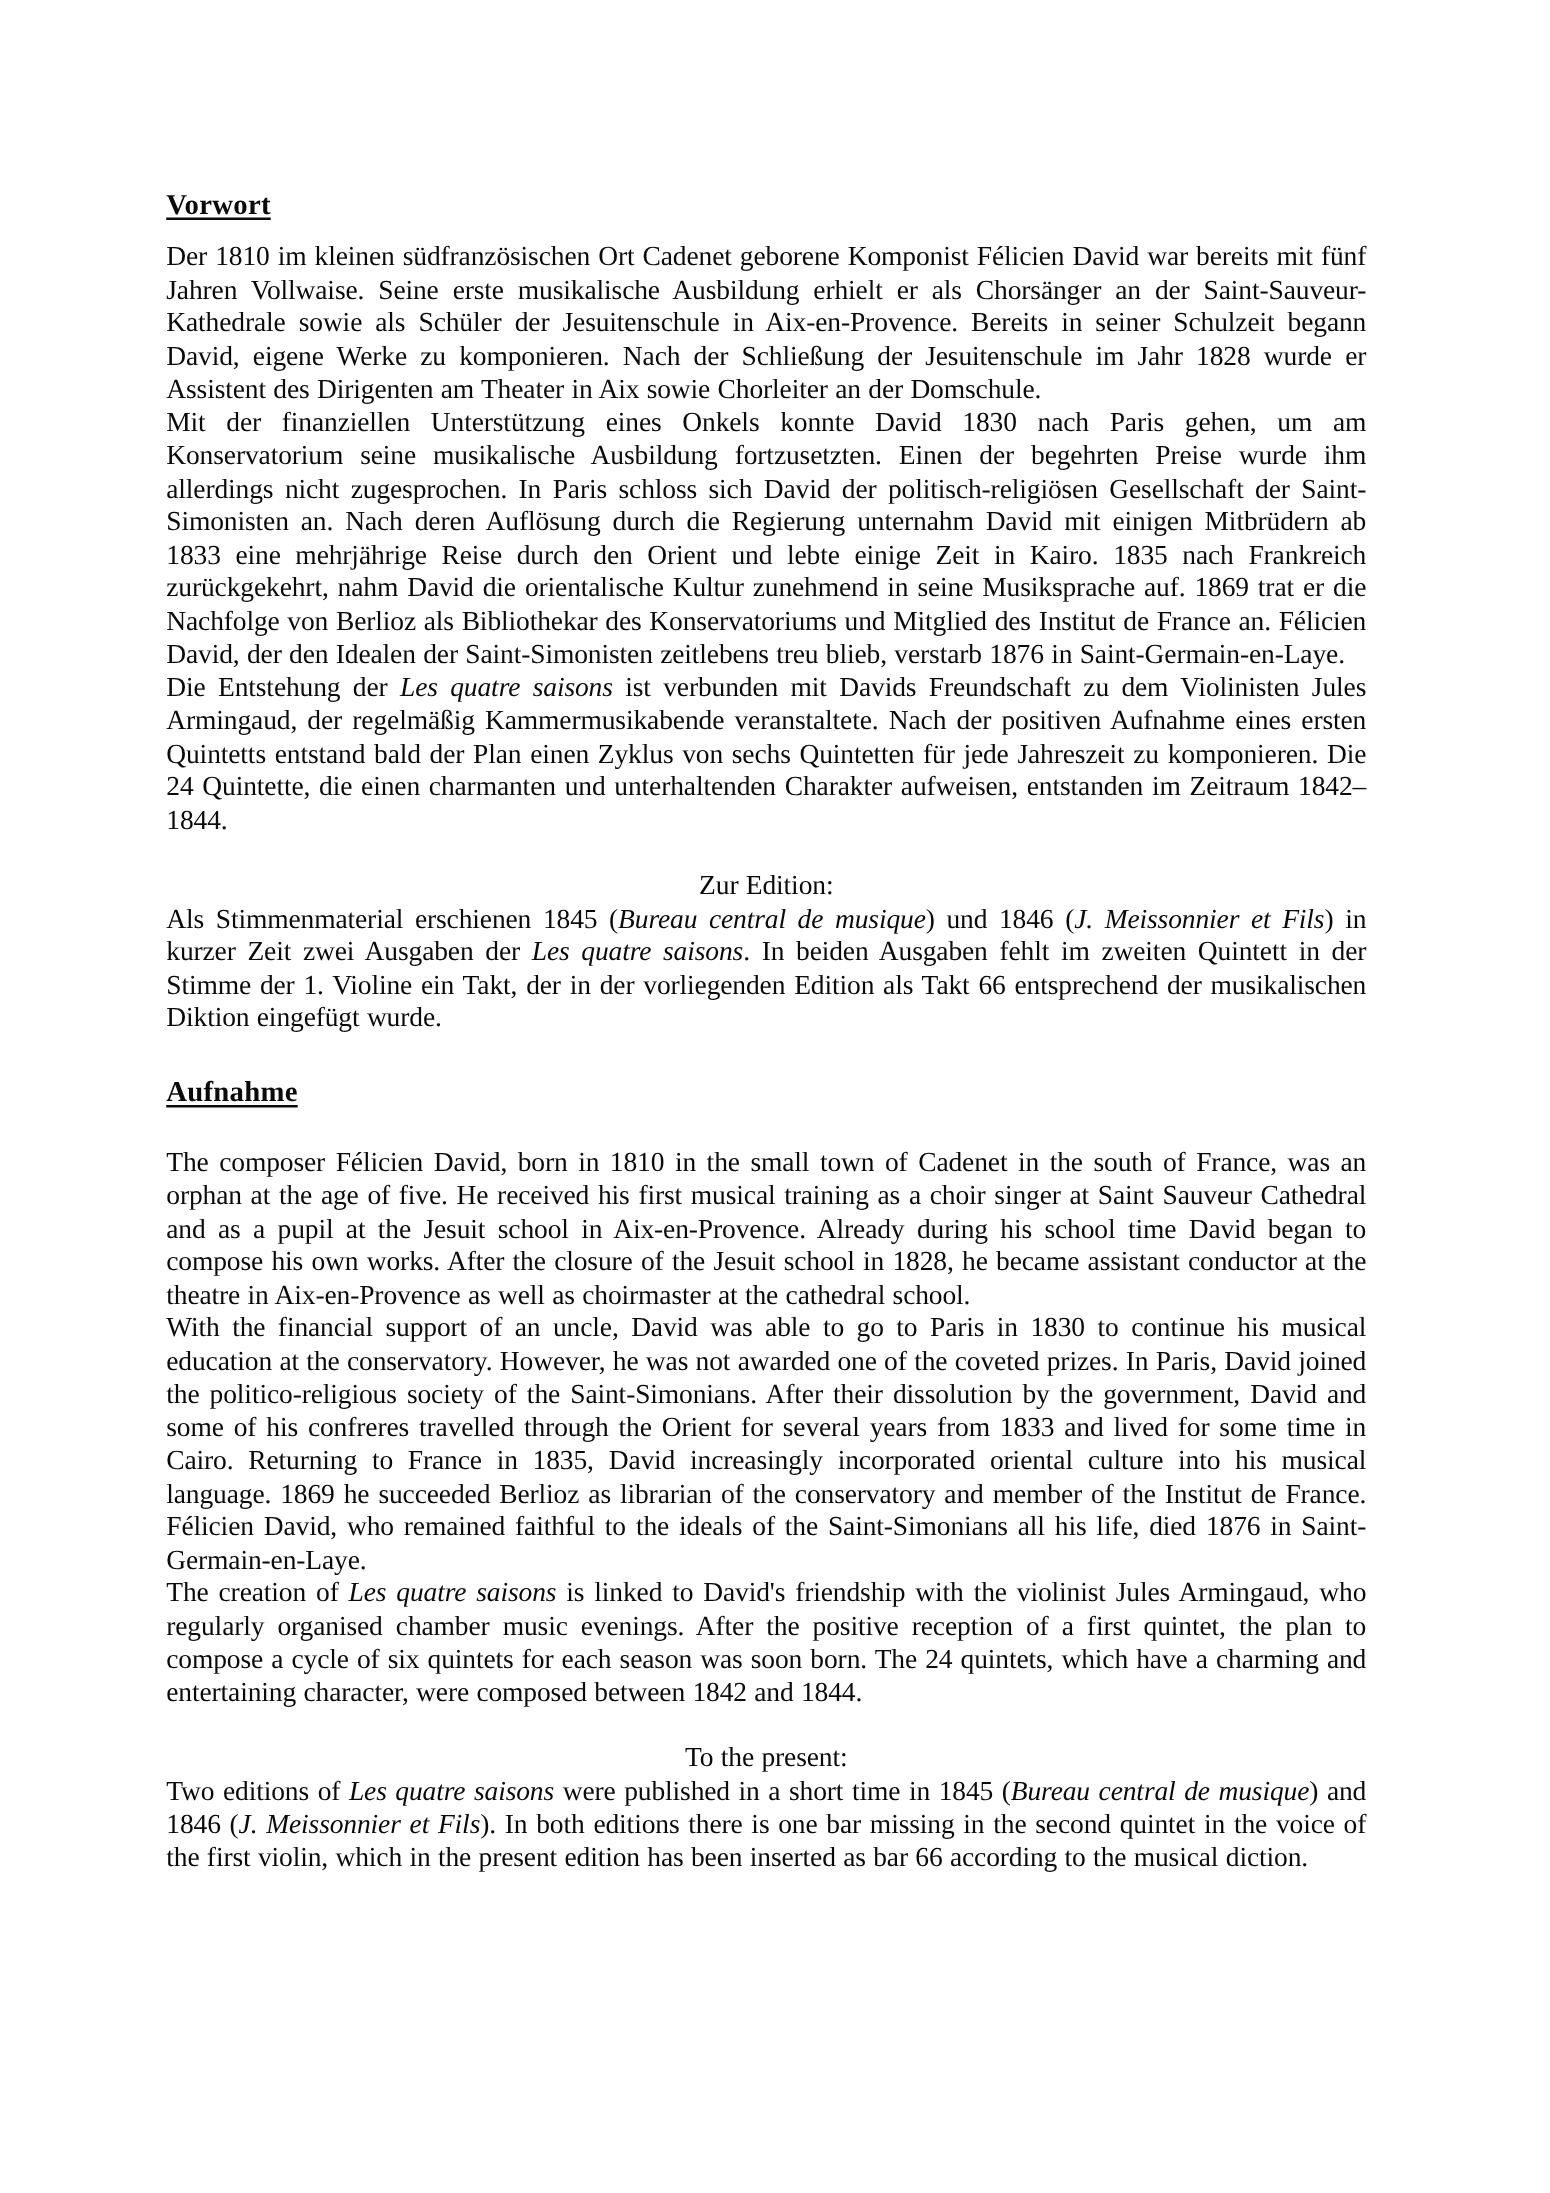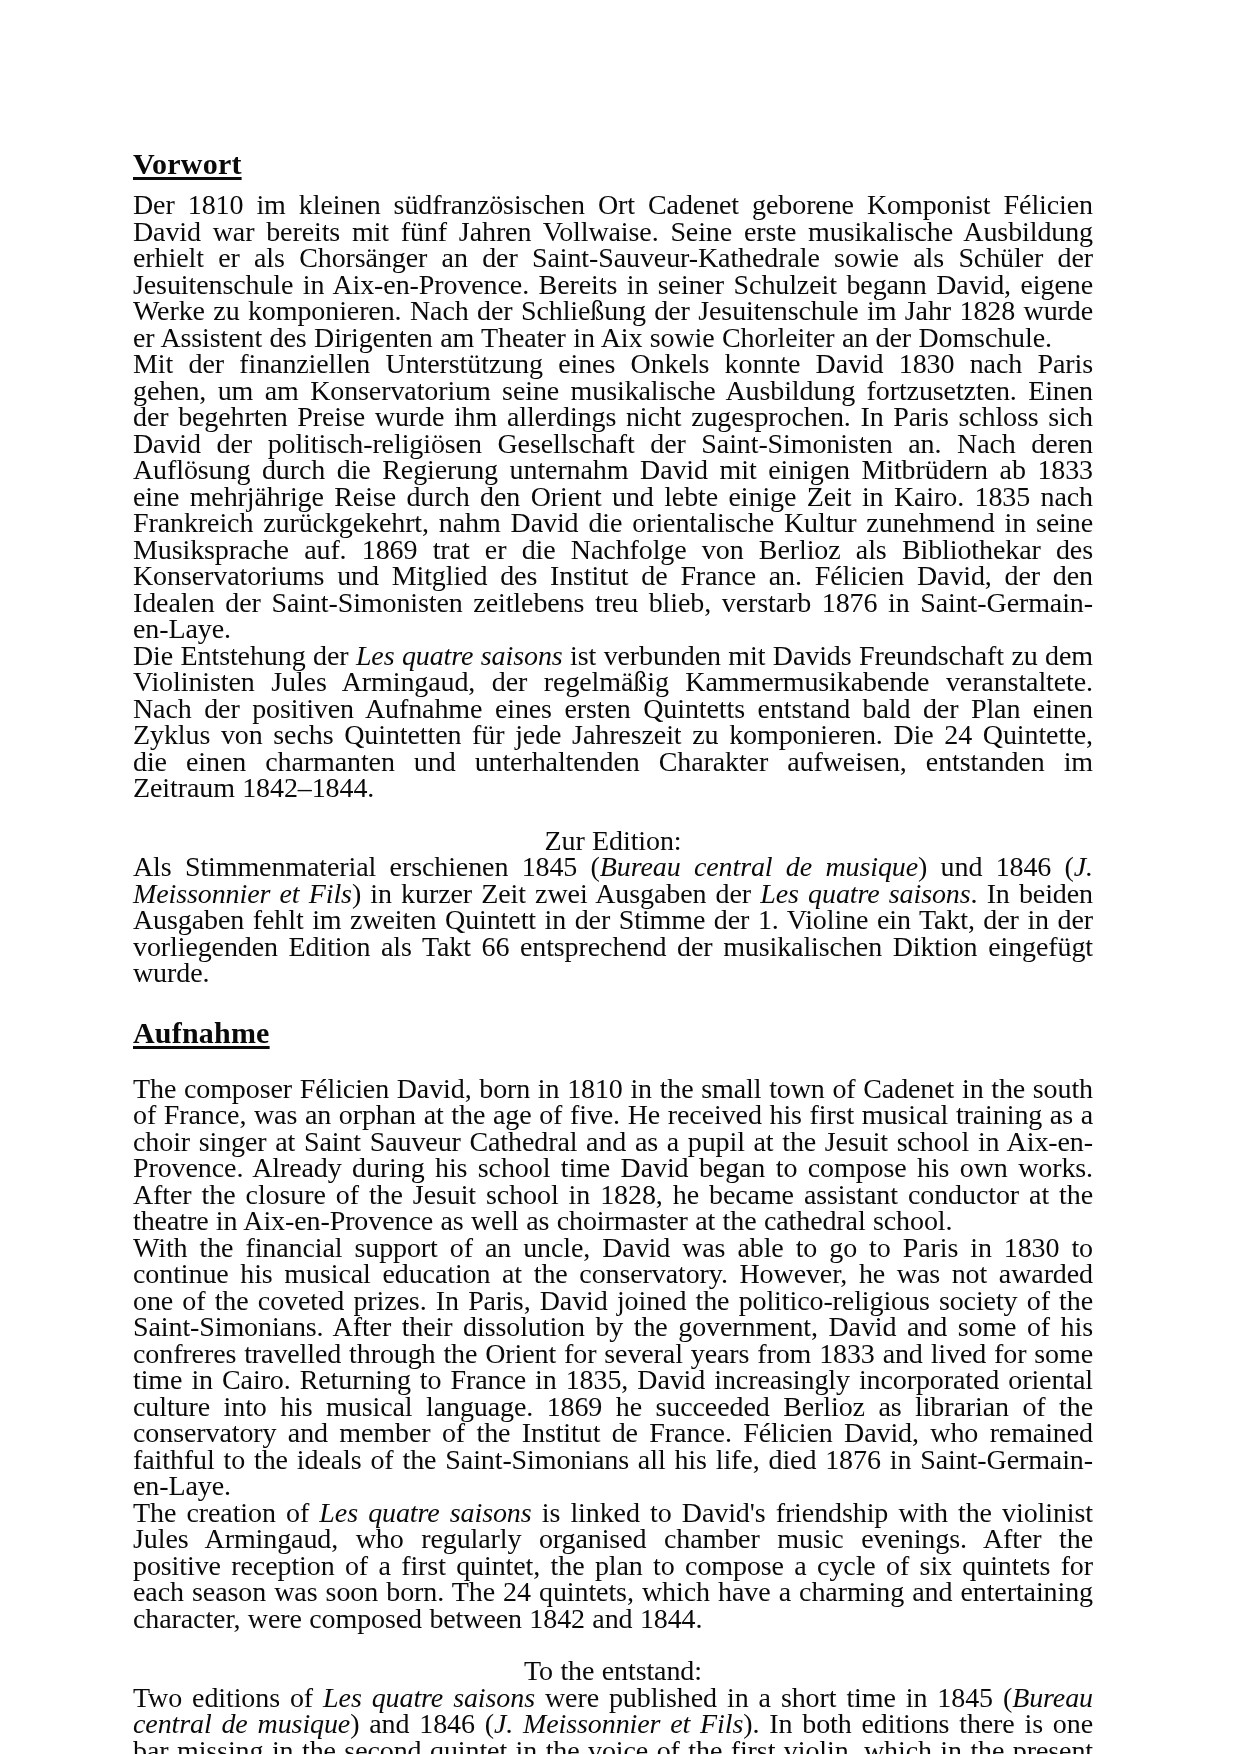--- a/index.html
+++ b/index.html
@@ -12,30 +12,30 @@
     -webkit-font-smoothing: antialiased;
   }
   .page {
     width: 1240px;
     height: 1754px;
     background: #ffffff;
     padding: 150px 147px 0 133px;
     overflow: hidden;
   }
   .section-heading {
-    font-size: 30px;
+    font-size: 23px;
     font-weight: 700;
     text-decoration: underline;
     text-underline-offset: 3px;
     line-height: 27px;
     margin: 0 0 15px 0;
     letter-spacing: 0.2px;
   }
   .para {
-    font-size: 28px;
+    font-size: 22px;
     line-height: 26.5px;
     text-align: justify;
     letter-spacing: -0.1px;
     word-spacing: 0.5px;
   }
   .para em { font-style: italic; }
   .edition-label {
     margin-top: 26px;
     text-align: center;
   }
@@ -63,18 +63,18 @@
 
   <section class="section-preface">
     <h2 class="section-heading">Aufnahme</h2>
 
     <p class="para"><span>The composer Félicien David, born in 1810 in the small town of Cadenet in the south of France, was an orphan at the age of five. He received his first musical training as a choir singer at Saint Sauveur Cathedral and as a pupil at the Jesuit school in Aix-en-Provence. Already during his school time David began to compose his own works. After the closure of the Jesuit school in 1828, he became assistant conductor at the theatre in Aix-en-Provence as well as choirmaster at the cathedral school.</span></p>
 
     <p class="para"><span>With the financial support of an uncle, David was able to go to Paris in 1830 to continue his musical education at the conservatory. However, he was not awarded one of the coveted prizes. In Paris, David joined the politico-religious society of the Saint-Simonians. After their dissolution by the government, David and some of his confreres travelled through the Orient for several years from 1833 and lived for some time in Cairo. Returning to France in 1835, David increasingly incorporated oriental culture into his musical language. 1869 he succeeded Berlioz as librarian of the conservatory and member of the Institut de France. Félicien David, who remained faithful to the ideals of the Saint-Simonians all his life, died 1876 in Saint-Germain-en-Laye.</span></p>
 
     <p class="para"><span>The creation of </span><em>Les quatre saisons</em><span> is linked to David's friendship with the violinist Jules Armingaud, who regularly organised chamber music evenings. After the positive reception of a first quintet, the plan to compose a cycle of six quintets for each season was soon born. The 24 quintets, which have a charming and entertaining character, were composed between 1842 and 1844.</span></p>
 
-    <p class="para edition-label">To the entstand:</p>
+    <p class="para edition-label">To the present:</p>
 
     <p class="para"><span>Two editions of </span><em>Les quatre saisons</em><span> were published in a short time in 1845 (</span><em>Bureau central de musique</em><span>) and 1846 (</span><em>J. Meissonnier et Fils</em><span>). In both editions there is one bar missing in the second quintet in the voice of the first violin, which in the present edition has been inserted as bar 66 according to the musical diction.</span></p>
   </section>
 
 </div>
 
 </body></html>

